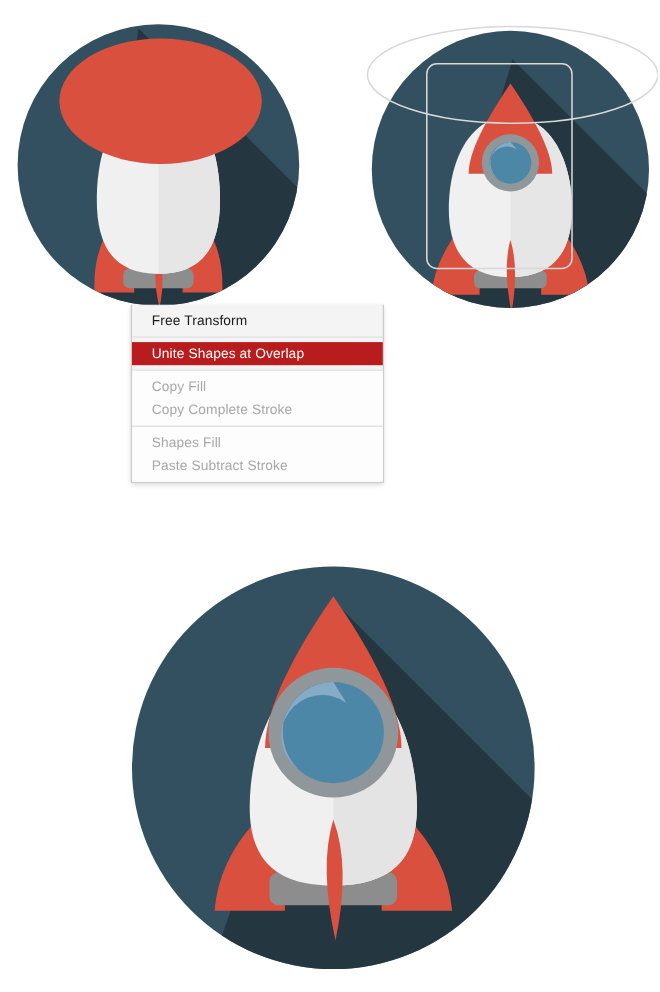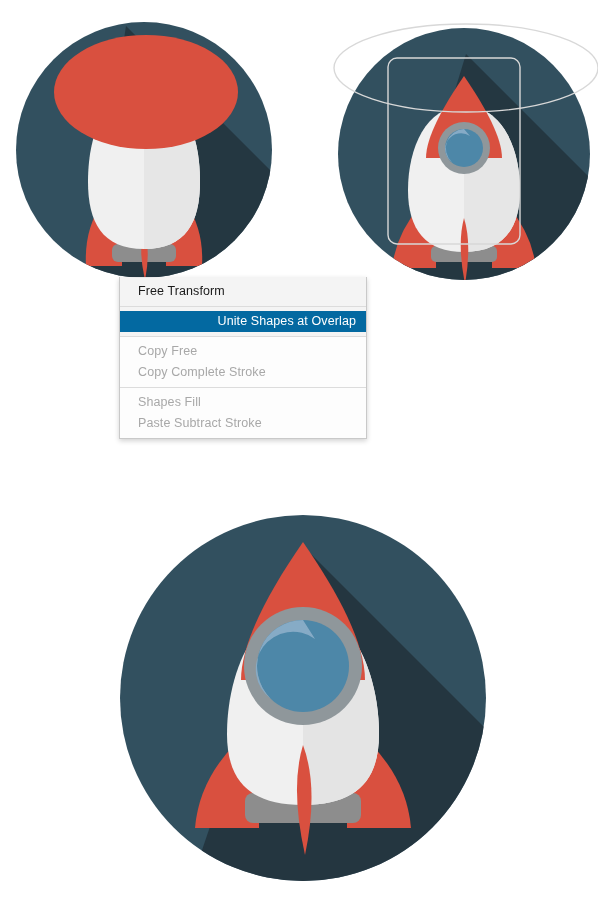--- a/index.html
+++ b/index.html
@@ -20,21 +20,21 @@
     left: 0; top: 0;
     width: 600px;
     height: 902px;
   }
 
   
   .ctx-menu {
     position: absolute;
     left: 119px;
     top: 277px;
-    width: 248px;
+    width: 230px;
     box-sizing: border-box;
     border: 1px solid #c9c9c9;
     border-top: none;
     background: rgba(243,243,243,0.93);
     box-shadow: 0 2px 5px rgba(0,0,0,0.18);
     font-size: 12.5px;
     color: #1a1a1a;
     z-index: 50;
   }
   .ctx-group {
@@ -46,23 +46,22 @@
   .ctx-group.lower {
     background: rgba(253,253,253,0.93);
   }
   .ctx-item {
     padding: 2px 10px 2px 18px;
     line-height: 17px;
     white-space: nowrap;
     letter-spacing: 0.1px;
   }
   .ctx-item.selected {
-    background: #0369a1;
+    background: #b91c1c;
     color: #ffffff;
-    text-align: right;
   }
   .ctx-item.disabled {
     color: #a8a8a8;
   }
 
   
   .rocket-fig {
     position: absolute;
   }
   .rocket-fig svg { display:block; }
@@ -138,21 +137,21 @@
 
     <div class="ctx-group">
       <div class="ctx-item">Free Transform</div>
     </div>
 
     <div class="ctx-group">
       <div class="ctx-item selected">Unite Shapes at Overlap</div>
     </div>
 
     <div class="ctx-group lower">
-      <div class="ctx-item disabled">Copy Free</div>
+      <div class="ctx-item disabled">Copy Fill</div>
       <div class="ctx-item disabled">Copy Complete Stroke</div>
     </div>
 
     <div class="ctx-group lower">
       <div class="ctx-item disabled">Shapes Fill</div>
       <div class="ctx-item disabled">Paste Subtract Stroke</div>
     </div>
   </div>
 
   <div class="rocket-fig" style="left:115px; top:510px; width:376px; height:380px;">

